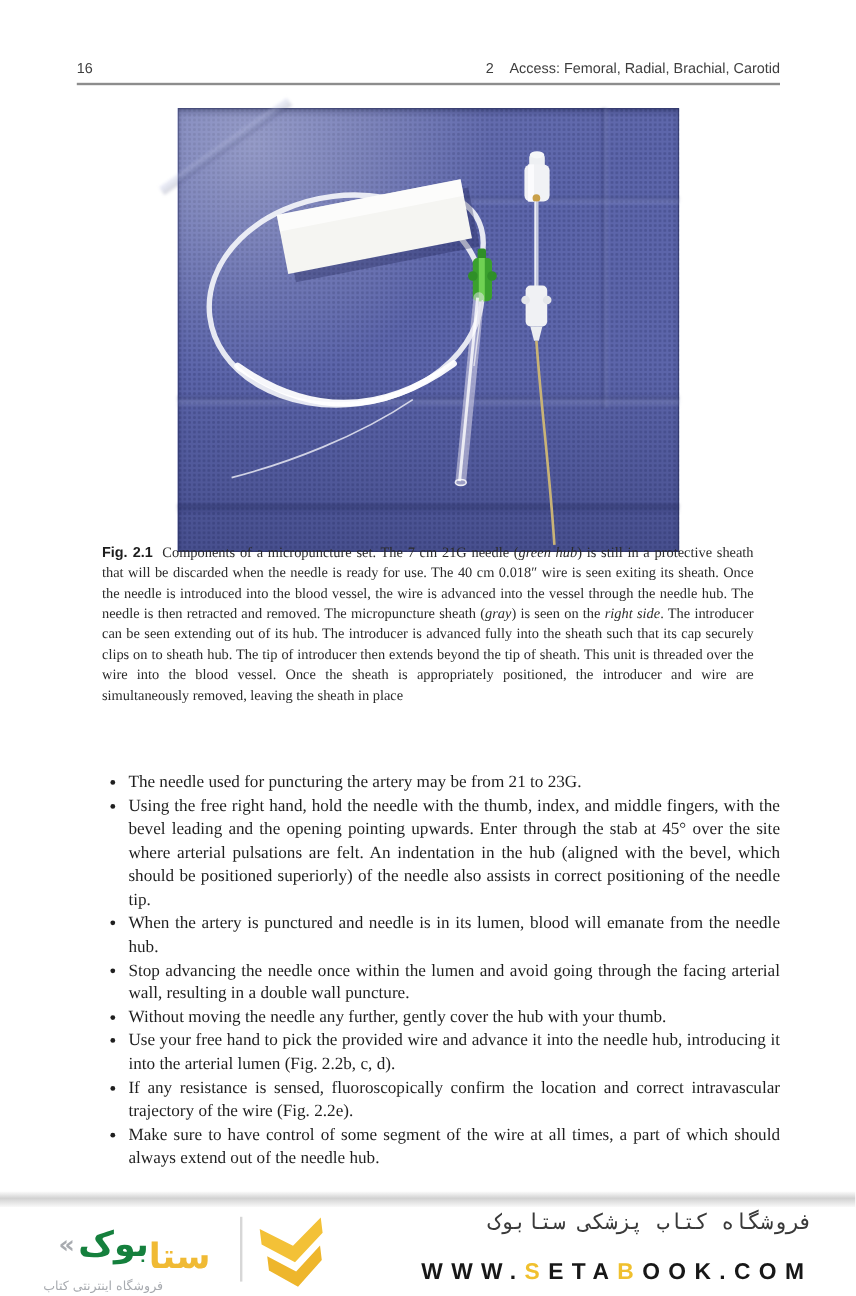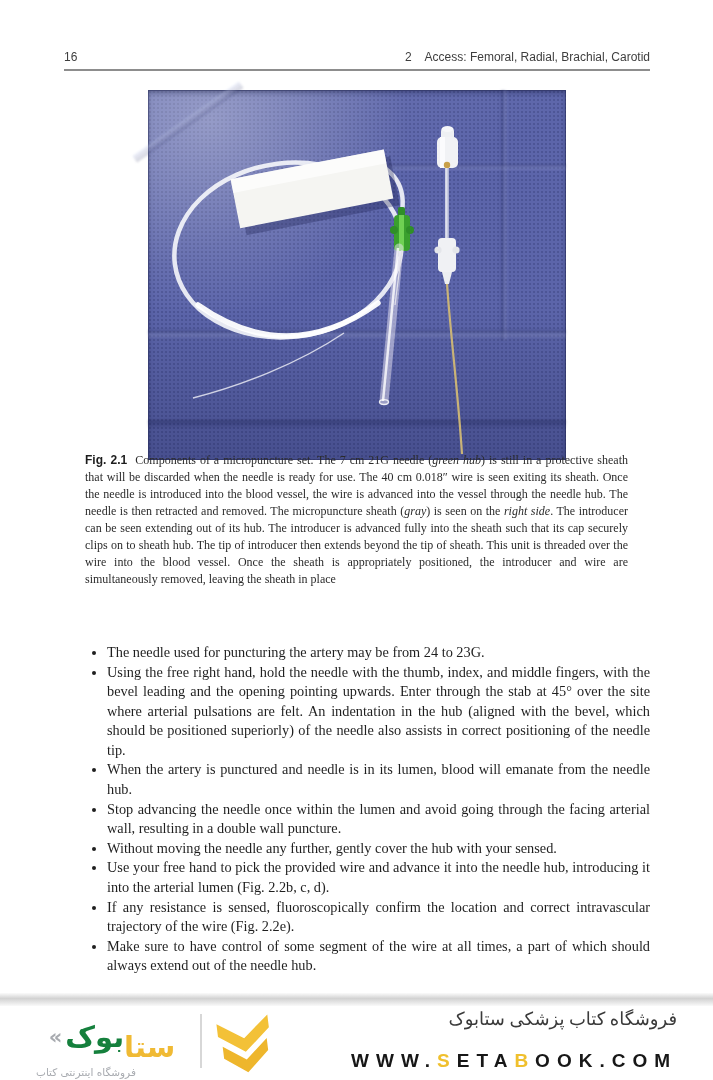--- a/index.html
+++ b/index.html
@@ -60,21 +60,21 @@
              font-family:"DejaVu Sans",sans-serif;font-weight:bold;font-size:29px;line-height:1.1;}
   .logo-word .mark{font-size:21px;color:#a8abb0;margin-right:3px;font-weight:bold;}
   .logo-word .w-gray{color:#15803d;}
   .logo-word .w-yellow{color:#f0ba34;margin-top:20px;}
   .logo-sub{margin-top:2px;text-align:left;font-family:"DejaVu Sans",sans-serif;
             font-size:10.5px;color:#a8abb0;direction:rtl;}
   .logo-divider{width:2px;height:54px;background:#d7d7d7;margin:2px 12px 0 12px;}
   .logo-emblem{transform:rotate(-7deg);margin-top:2px;}
 
   .foot-right{position:absolute;right:36px;top:2px;text-align:right;}
-  .store-title{direction:rtl;font-family:Liberation Serif, serif;font-size:18px;
+  .store-title{direction:rtl;font-family:Liberation Mono, monospace;font-size:18px;
                color:#3a3a3a;}
   .site-url{margin-top:20px;font-family:Liberation Sans, sans-serif;font-weight:bold;
             font-size:19px;letter-spacing:7px;color:#171717;white-space:nowrap;cursor:pointer;}
   .site-url .gold{color:#f0c02e;}
 </style>
 </head>
 <body>
 
 <div class="page">
 
@@ -138,25 +138,25 @@
         <circle cx="308" cy="160" r="3.6" fill="#e4e6ea"></circle>
         <polygon points="294,182 304,182 301,194 297,194" fill="#eceef1"></polygon>
         <path d="M299,194 C303,250 310,302 314,364" fill="none" stroke="#c9b377" stroke-width="2.2"></path>
       </g>
     </svg>
   </div>
 
   <div class="caption"><span class="figlabel">Fig. 2.1</span><span>Components of a micropuncture set. The 7 cm 21G needle (</span><i>green hub</i><span>) is still in a protective sheath that will be discarded when the needle is ready for use. The 40 cm 0.018″ wire is seen exiting its sheath. Once the needle is introduced into the blood vessel, the wire is advanced into the vessel through the needle hub. The needle is then retracted and removed. The micropuncture sheath (</span><i>gray</i><span>) is seen on the </span><i>right side</i><span>. The introducer can be seen extending out of its hub. The introducer is advanced fully into the sheath such that its cap securely clips on to sheath hub. The tip of introducer then extends beyond the tip of sheath. This unit is threaded over the wire into the blood vessel. Once the sheath is appropriately positioned, the introducer and wire are simultaneously removed, leaving the sheath in place</span></div>
 
   <ul class="bullets">
-    <li>The needle used for puncturing the artery may be from 24 to 23G.</li>
+    <li>The needle used for puncturing the artery may be from 21 to 23G.</li>
     <li>Using the free right hand, hold the needle with the thumb, index, and middle fingers, with the bevel leading and the opening pointing upwards. Enter through the stab at 45° over the site where arterial pulsations are felt. An indentation in the hub (aligned with the bevel, which should be positioned superiorly) of the needle also assists in correct positioning of the needle tip.</li>
     <li>When the artery is punctured and needle is in its lumen, blood will emanate from the needle hub.</li>
     <li>Stop advancing the needle once within the lumen and avoid going through the facing arterial wall, resulting in a double wall puncture.</li>
-    <li>Without moving the needle any further, gently cover the hub with your sensed.</li>
+    <li>Without moving the needle any further, gently cover the hub with your thumb.</li>
     <li>Use your free hand to pick the provided wire and advance it into the needle hub, introducing it into the arterial lumen (Fig. 2.2b, c, d).</li>
     <li>If any resistance is sensed, fluoroscopically confirm the location and correct intravascular trajectory of the wire (Fig. 2.2e).</li>
     <li>Make sure to have control of some segment of the wire at all times, a part of which should always extend out of the needle hub.</li>
   </ul>
 
   <div class="footband"></div>
   <div class="footer">
 
     <div class="logo">
       <div class="logo-text">

